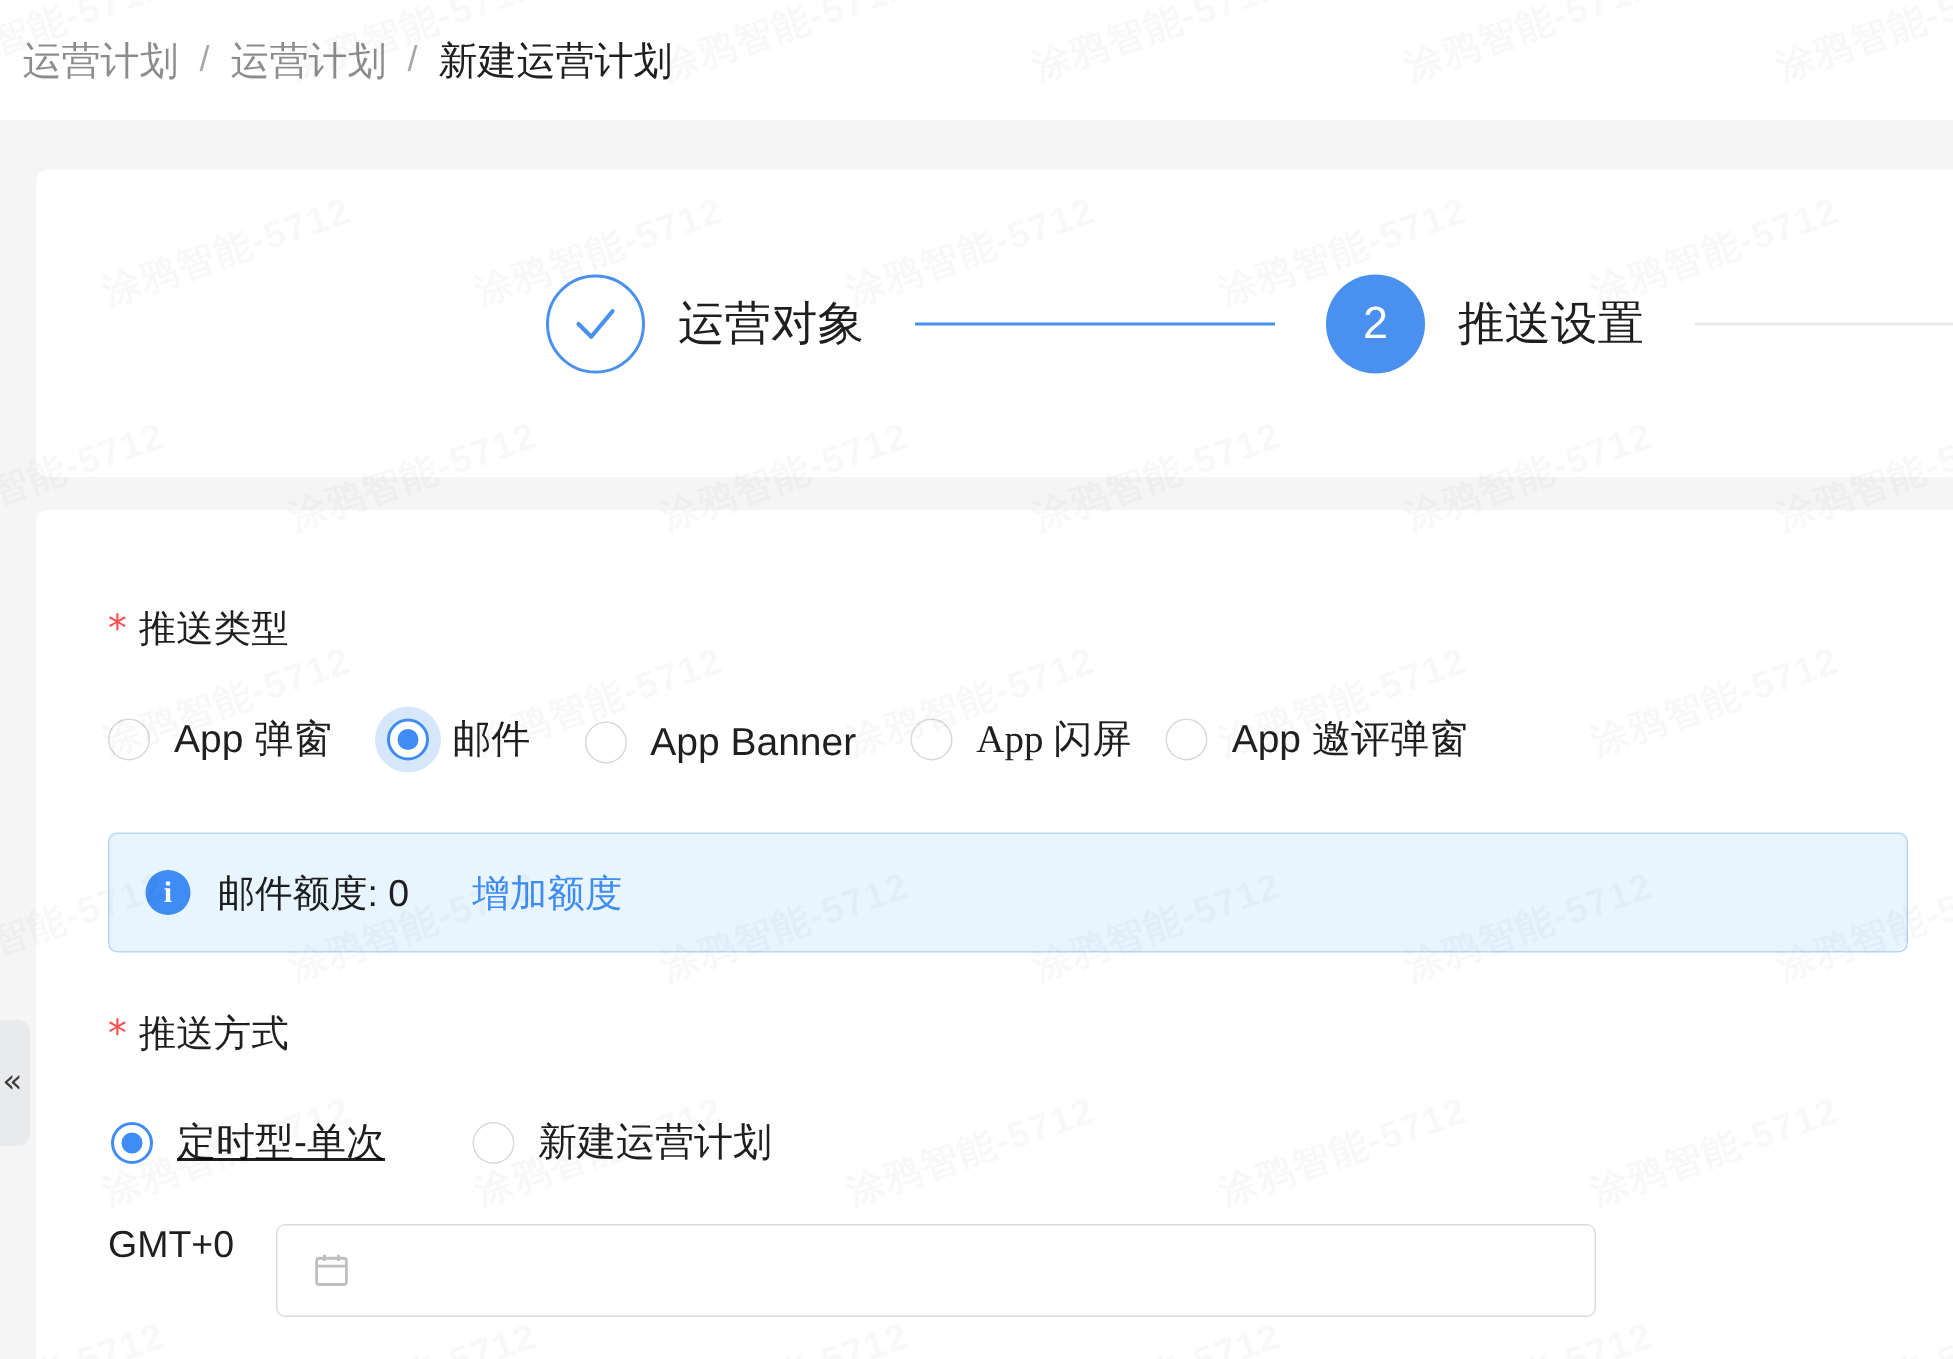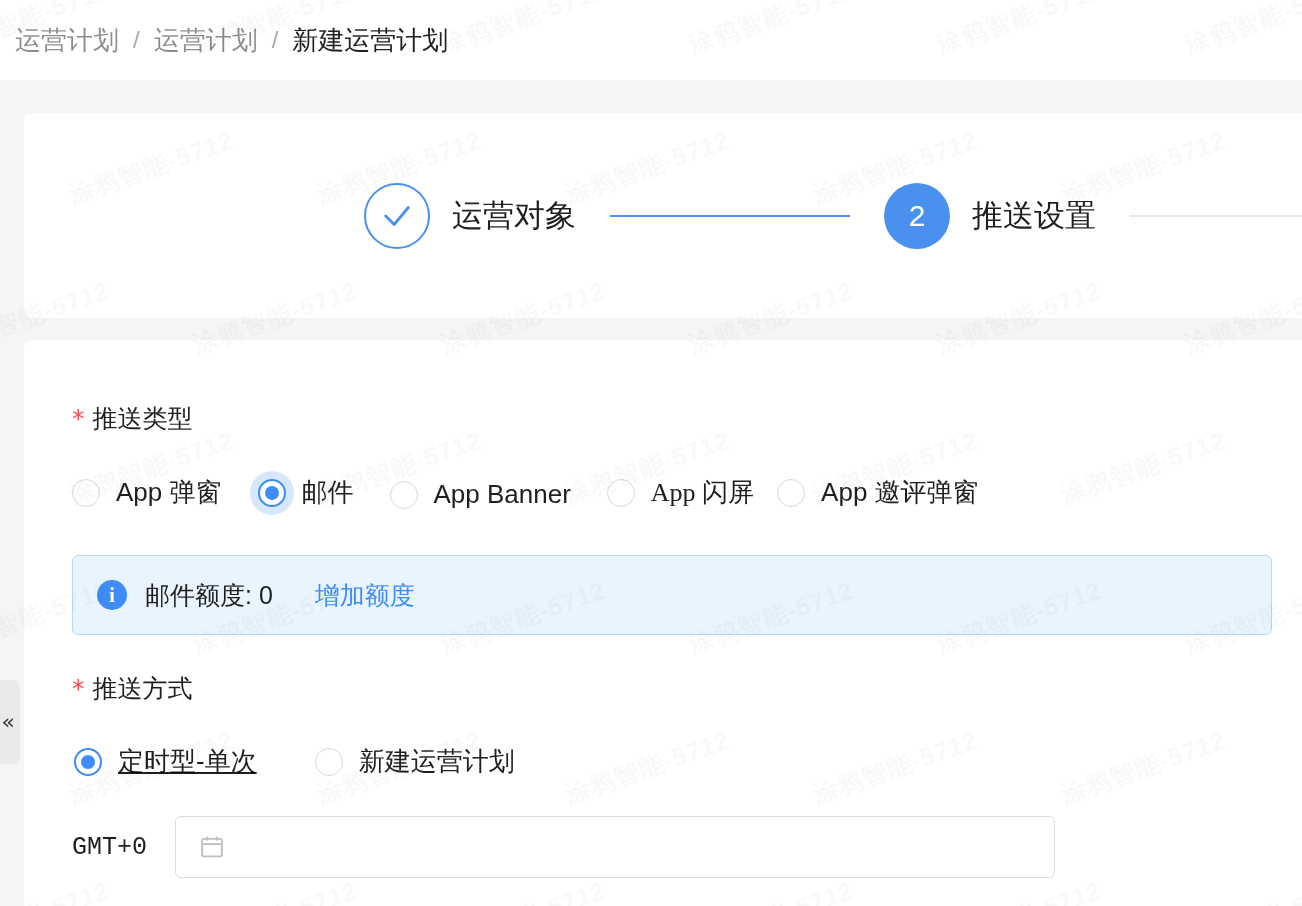--- a/index.html
+++ b/index.html
@@ -204,21 +204,21 @@
     margin-left: 42px;
     font-size: 25px;
     color: #3f8cf5;
     cursor: pointer;
     white-space: nowrap;
   }
 
   
   .date-row {
     position: absolute;
-    display: flex; align-items: center; font-family: Liberation Mono, monospace;
+    display: flex; align-items: flex-start;
   }
   .tz-label {
     font-size: 25px;
     color: rgba(0,0,0,0.88);
     white-space: nowrap;
   }
   .date-input {
     margin-left: 28px;
     width: 880px; height: 62px;
     border: 1px solid #dcdcdc;

